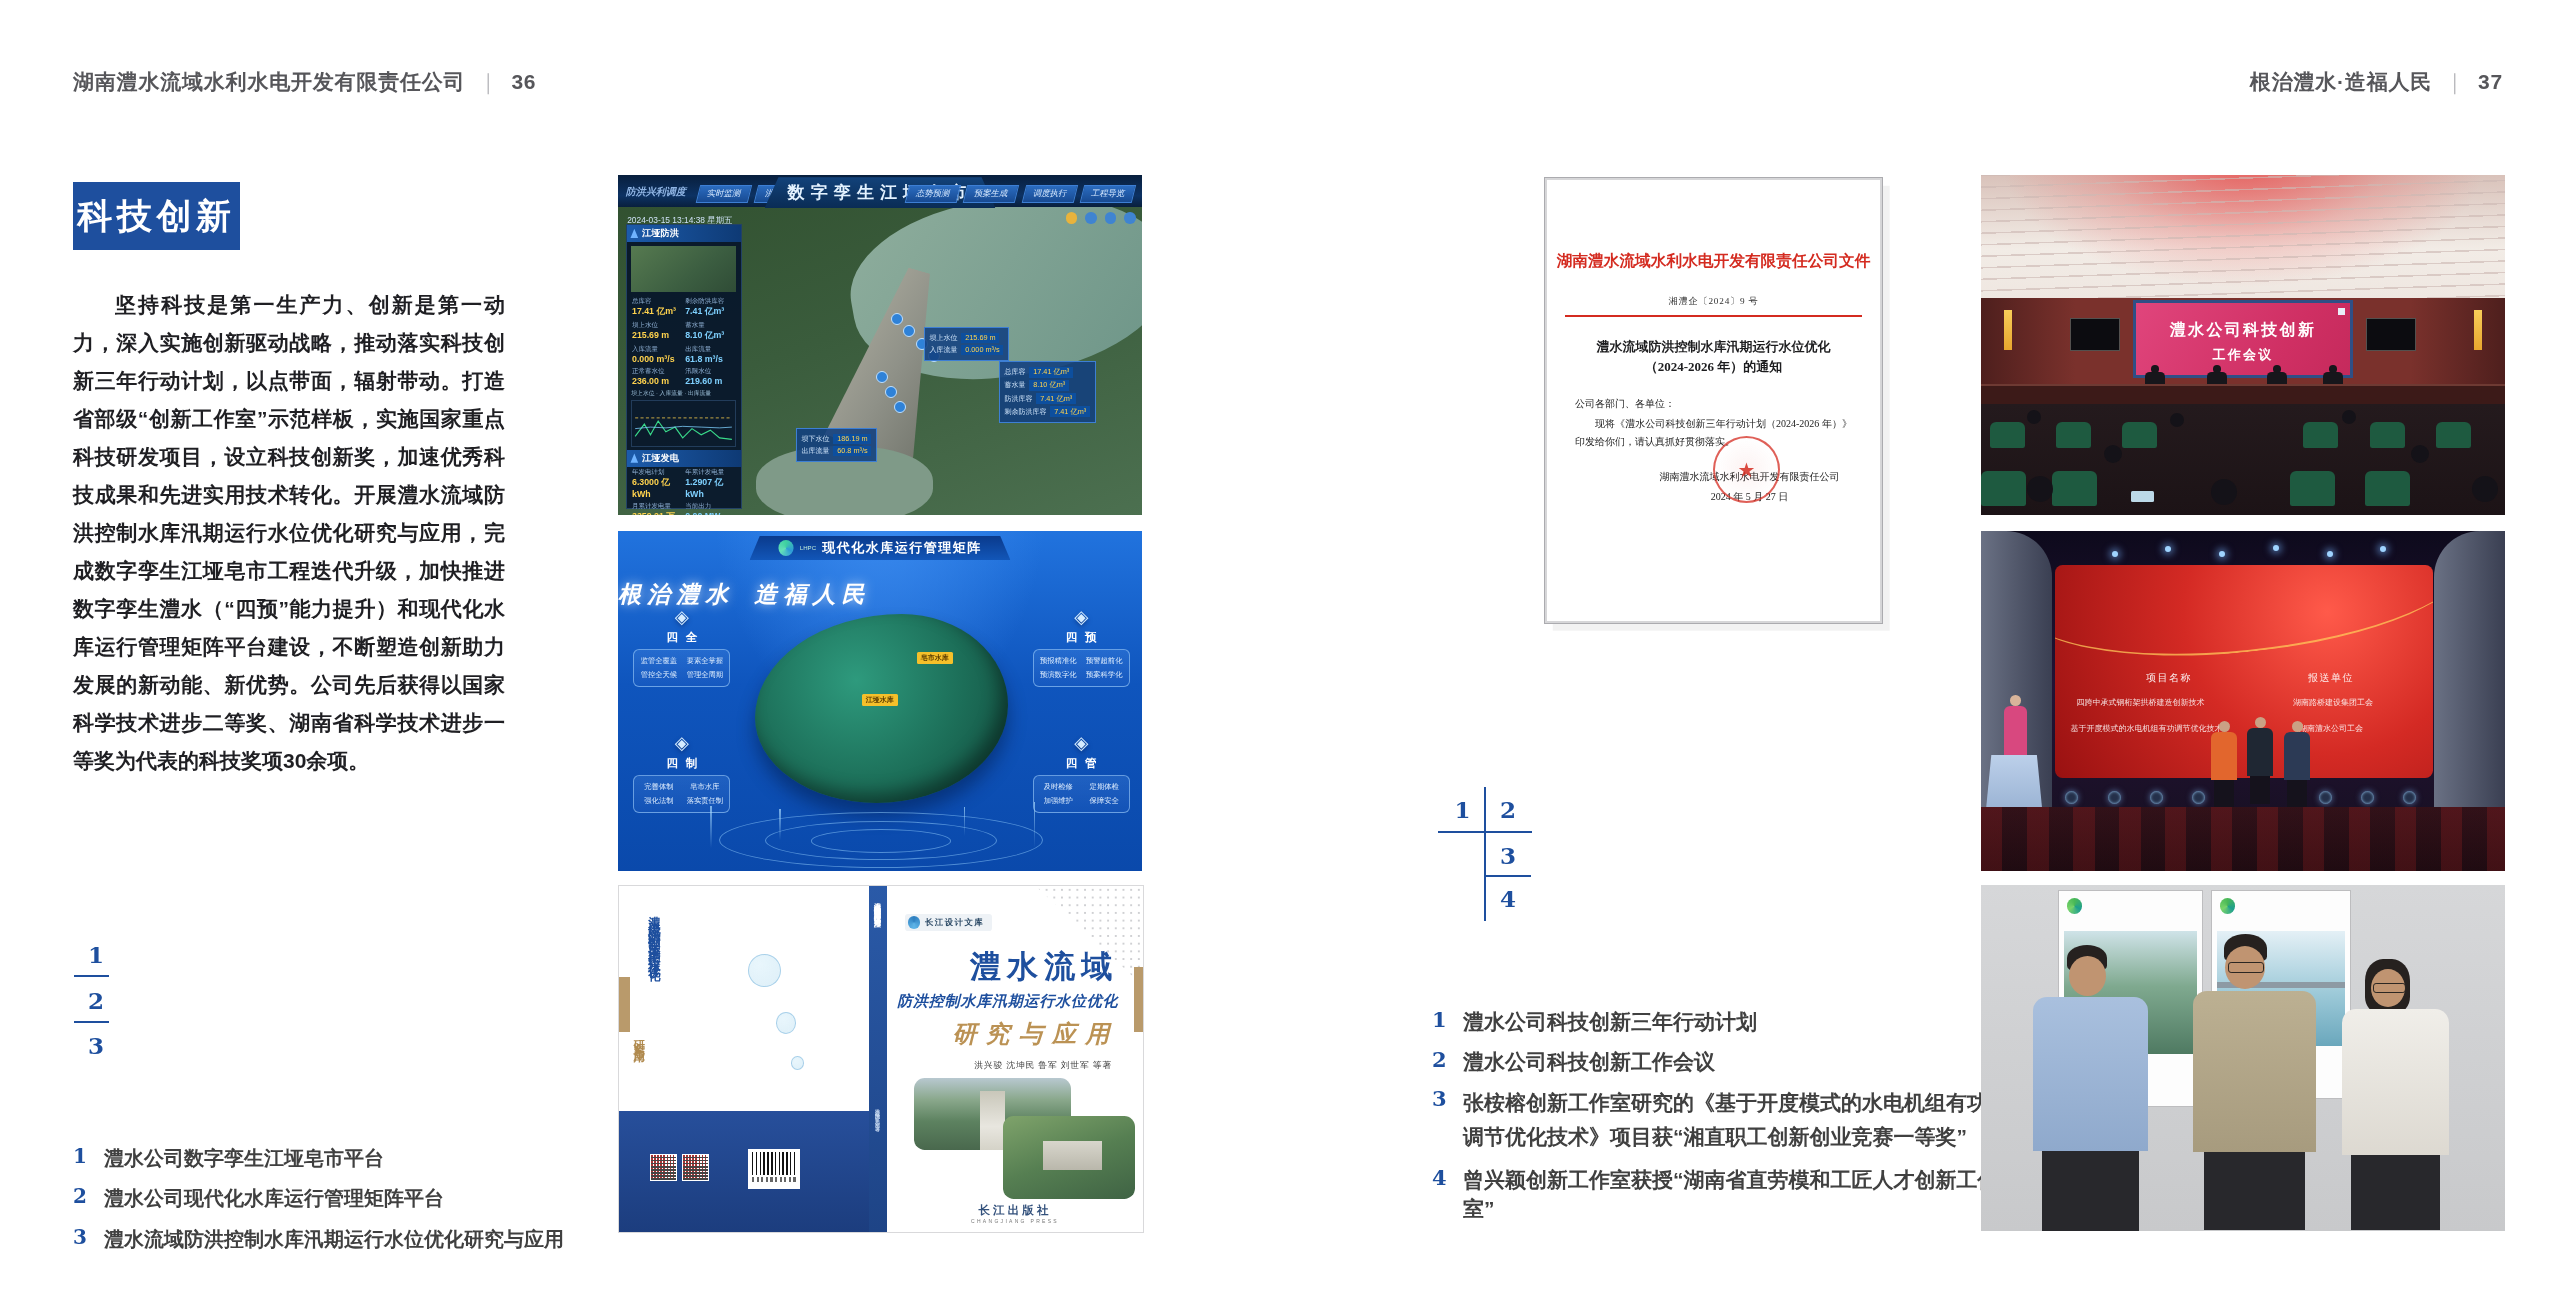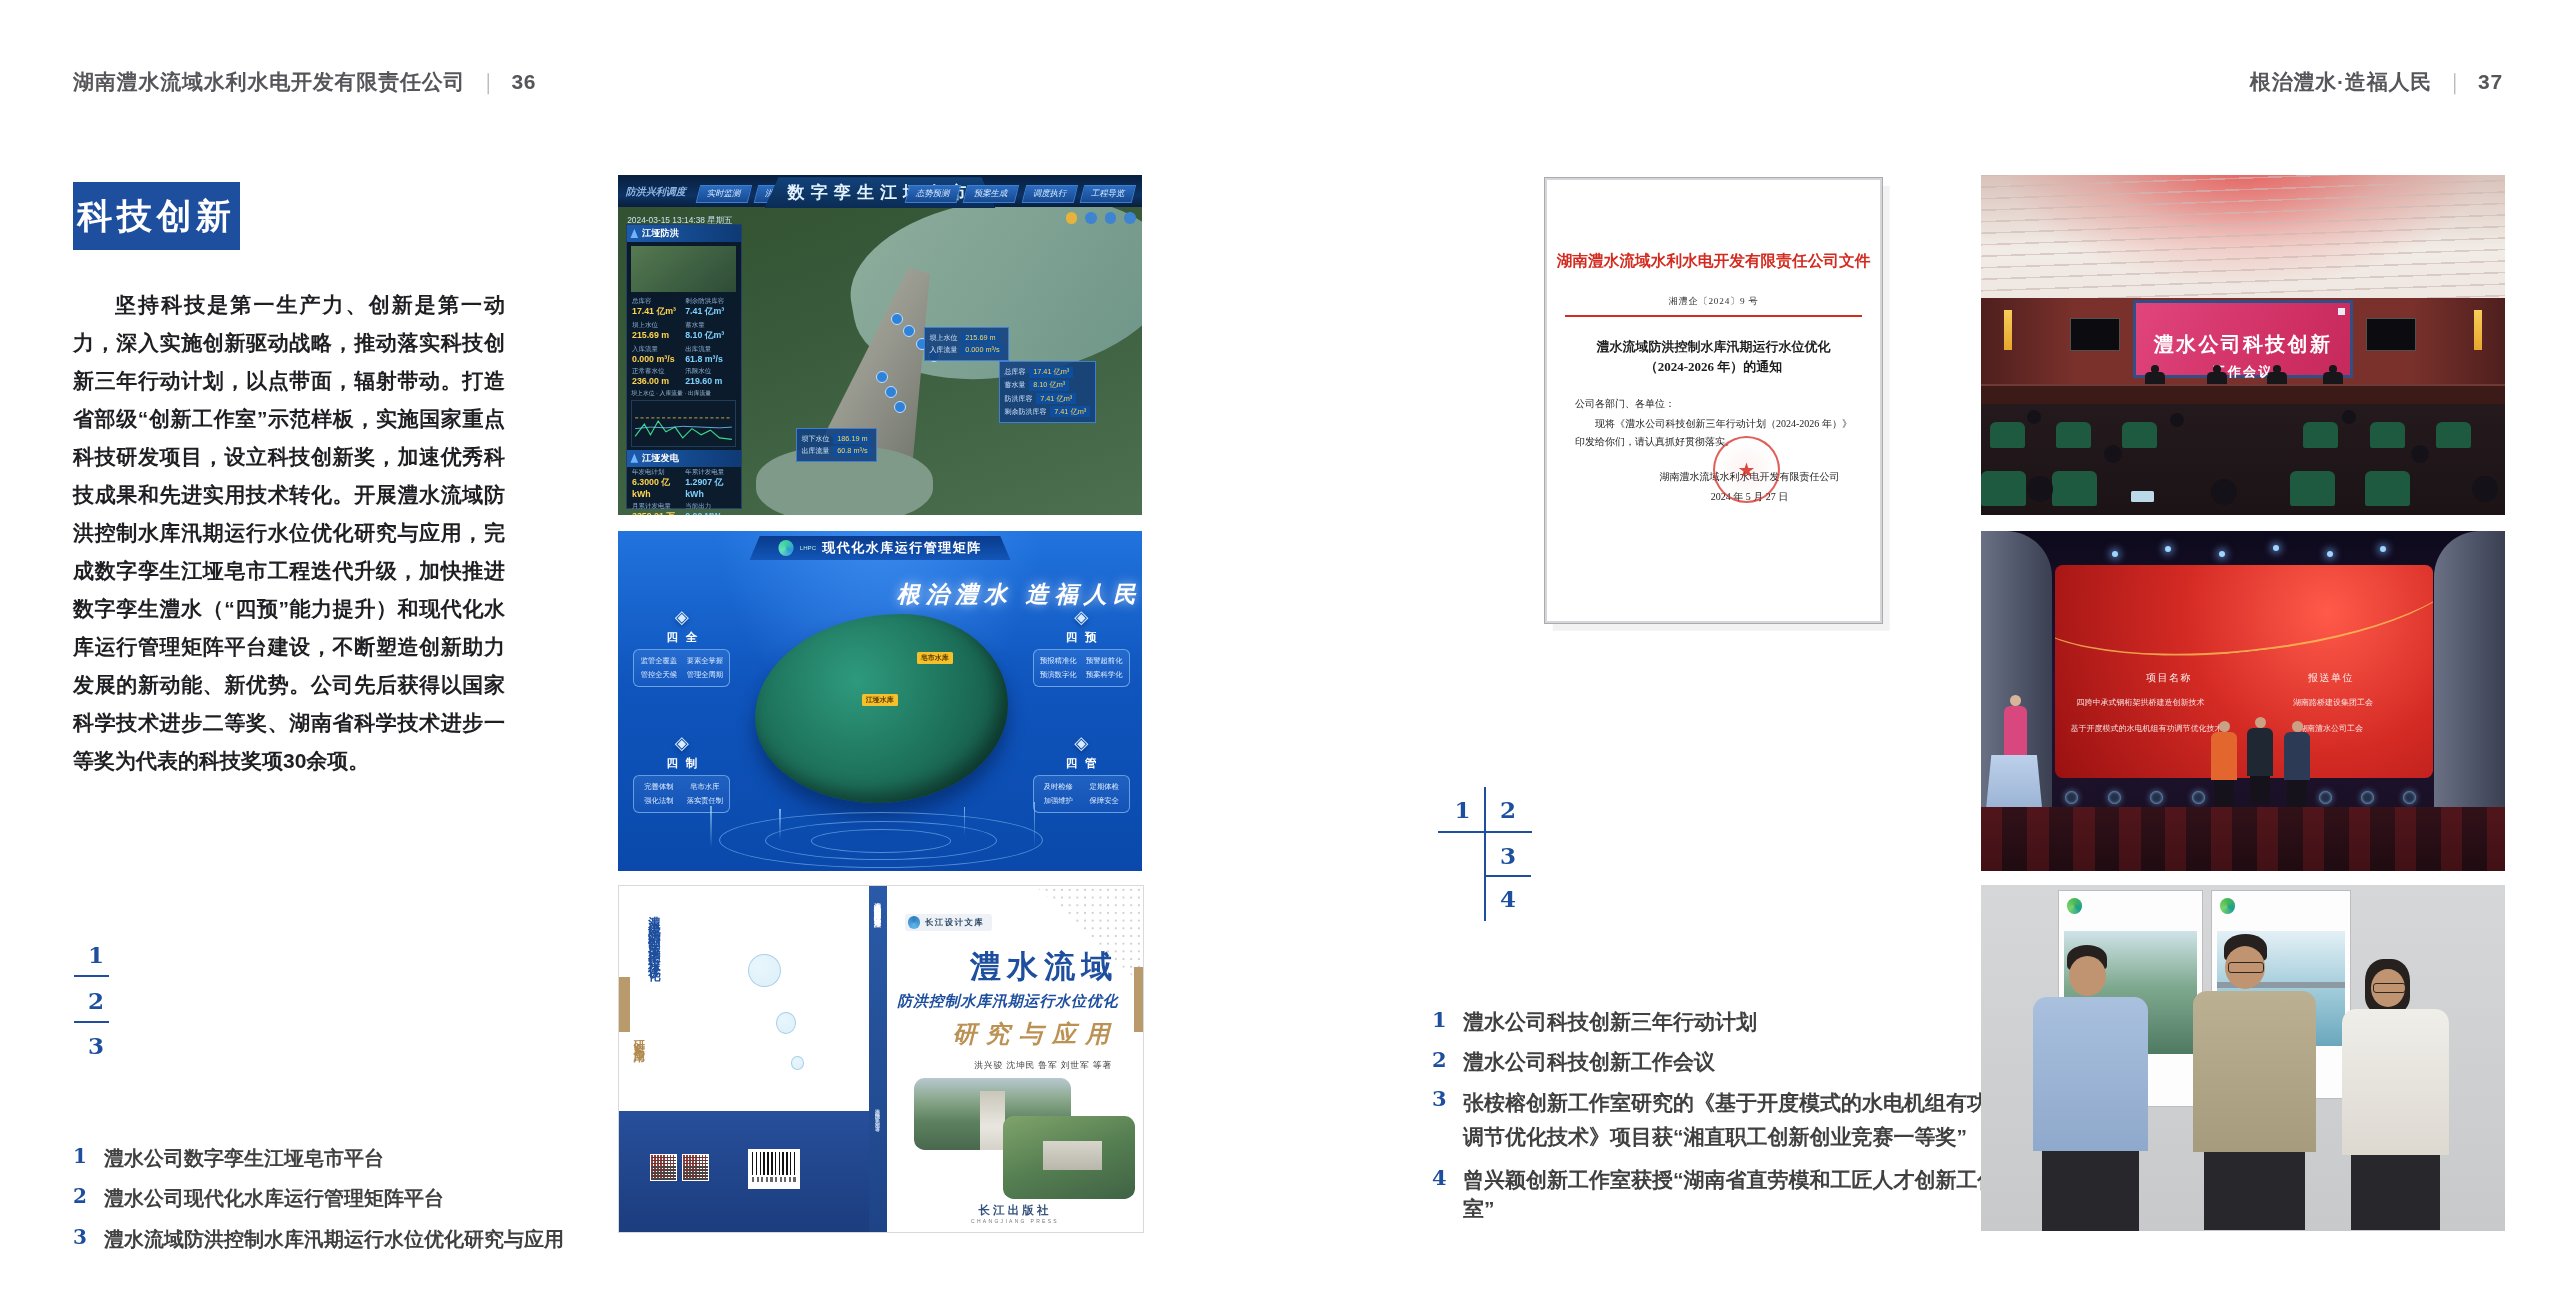--- a/index.html
+++ b/index.html
@@ -58,22 +58,22 @@
   .gate-dot{position:absolute;width:10px;height:10px;border-radius:50%;background:#2f82d8;border:0.8px solid #bfe0ff;}
   
   .mtx{background:radial-gradient(ellipse at 50% -10%,#3c8cf0 0%,transparent 45%),
        linear-gradient(180deg,#2173de 0%,#0f55bd 45%,#0a49ab 100%);}
   .mtx-bar{left:50%;top:4.6px;transform:translateX(-50%);width:261px;height:24.6px;
     background:linear-gradient(180deg,#0a3a8c,#1256b8);clip-path:polygon(4% 0,96% 0,100% 100%,0 100%);
     display:flex;align-items:center;justify-content:center;gap:6.1px;}
   .mtx-logo{width:15.4px;height:15.4px;border-radius:50%;background:conic-gradient(#3fd0a0,#2e9ad8,#64e0b8,#3fd0a0);}
   .mtx-abbr{font-size:6.1px;color:#bfe8d8;line-height:7px;text-align:center;}
   .mtx-title{font-size:13px;font-weight:bold;color:#fff;letter-spacing:1.5px;white-space:nowrap;}
-  .mtx-slogan{left:0;right:0;top:48px;text-align:right;font-size:23px;color:#fff;letter-spacing:6.1px;
-    font-family:Liberation Sans, sans-serif;font-style:italic;font-weight:bold;
+  .mtx-slogan{left:0;right:0;top:48px;text-align:left;font-size:23px;color:#fff;letter-spacing:6.1px;
+    font-family:Liberation Mono, monospace;font-style:italic;font-weight:bold;
     text-shadow:0 0 10.7px rgba(255,255,255,.7);}
   .mtx-map{left:137px;top:83px;width:253px;height:189px;
     background:radial-gradient(circle at 40% 35%,#2e9a7d 0%,#1c6e58 55%,#11493c 100%);
     border-radius:58% 42% 52% 48% / 55% 48% 52% 45%;
     box-shadow:0 12.3px 18.4px rgba(0,20,60,.45), inset -7.7px -9.2px 17px rgba(0,0,0,.4);}
   .mk{position:absolute;background:#f5c02a;color:#5a3b00;font-size:7px;font-weight:bold;
     padding:0.8px 3.8px;border-radius:1.5px;white-space:nowrap;}
   .mk::after{content:"";position:absolute;left:50%;bottom:-3.8px;margin-left:-3.1px;border:3.1px solid transparent;
     border-top-color:#f5c02a;}
   .mgrp{width:97px;text-align:center;}
@@ -129,21 +129,21 @@
   
   .meet{background:#241a1d;}
   .mt-ceil{left:0;top:0;right:0;height:123px;background:
     repeating-linear-gradient(178deg,rgba(205,185,180,.65) 0 1.5px,transparent 1.5px 11.5px),
     radial-gradient(ellipse at 50% -10%,rgba(235,70,70,.8) 0%,rgba(235,70,70,.25) 38%,transparent 65%),
     linear-gradient(180deg,#d9c2ba,#f2ece6 60%,#efe7e1);}
   .mt-wall{left:0;top:123px;right:0;height:86px;background:linear-gradient(90deg,#4e1f1d,#7a312c 18%,#7a312c 82%,#4e1f1d);}
   .mt-screenwrap{left:152px;top:125px;width:220px;height:78px;background:#2f4f86;padding:3.1px;box-sizing:border-box;}
   .mt-screen{width:100%;height:100%;background:linear-gradient(120deg,#e0457c,#cf2f63 70%,#c52a5c);
     position:relative;text-align:center;color:#fff;}
-  .mt-s1{padding-top:28px;font-size:20px;font-weight:bold;letter-spacing:2.3px;}
+  .mt-s1{padding-top:17px;font-size:16px;font-weight:bold;letter-spacing:2.3px;}
   .mt-s2{padding-top:4.6px;font-size:13px;font-weight:bold;letter-spacing:2.3px;}
   .mt-logo{position:absolute;right:4.6px;top:4.6px;width:7.7px;height:7.7px;background:#e8eef8;}
   .mt-tv{position:absolute;width:48px;height:31px;background:#0c0c10;border:1.5px solid #53504e;}
   .mt-lamp{position:absolute;width:7.7px;height:40px;background:linear-gradient(180deg,#f7ce59,#e8a62e);}
   .mt-rostrum{left:0;top:209px;right:0;height:20px;background:#3c1a18;border-top:2.3px solid #6e3a33;}
   .mt-person{position:absolute;width:20px;height:11.5px;background:#17161b;border-radius:4.6px 4.6px 0 0;}
   .mt-person::before{content:"";position:absolute;left:6.1px;top:-7px;width:7.7px;height:7.7px;border-radius:50%;background:#17161b;}
   .mt-aud{left:0;top:229px;right:0;bottom:0;background:linear-gradient(180deg,#241a1d,#1c1316);}
   .mt-chair{position:absolute;background:#1e5a40;border-radius:6.1px 6.1px 2.3px 2.3px;}
   .mt-head{position:absolute;border-radius:50%;background:#141218;}

